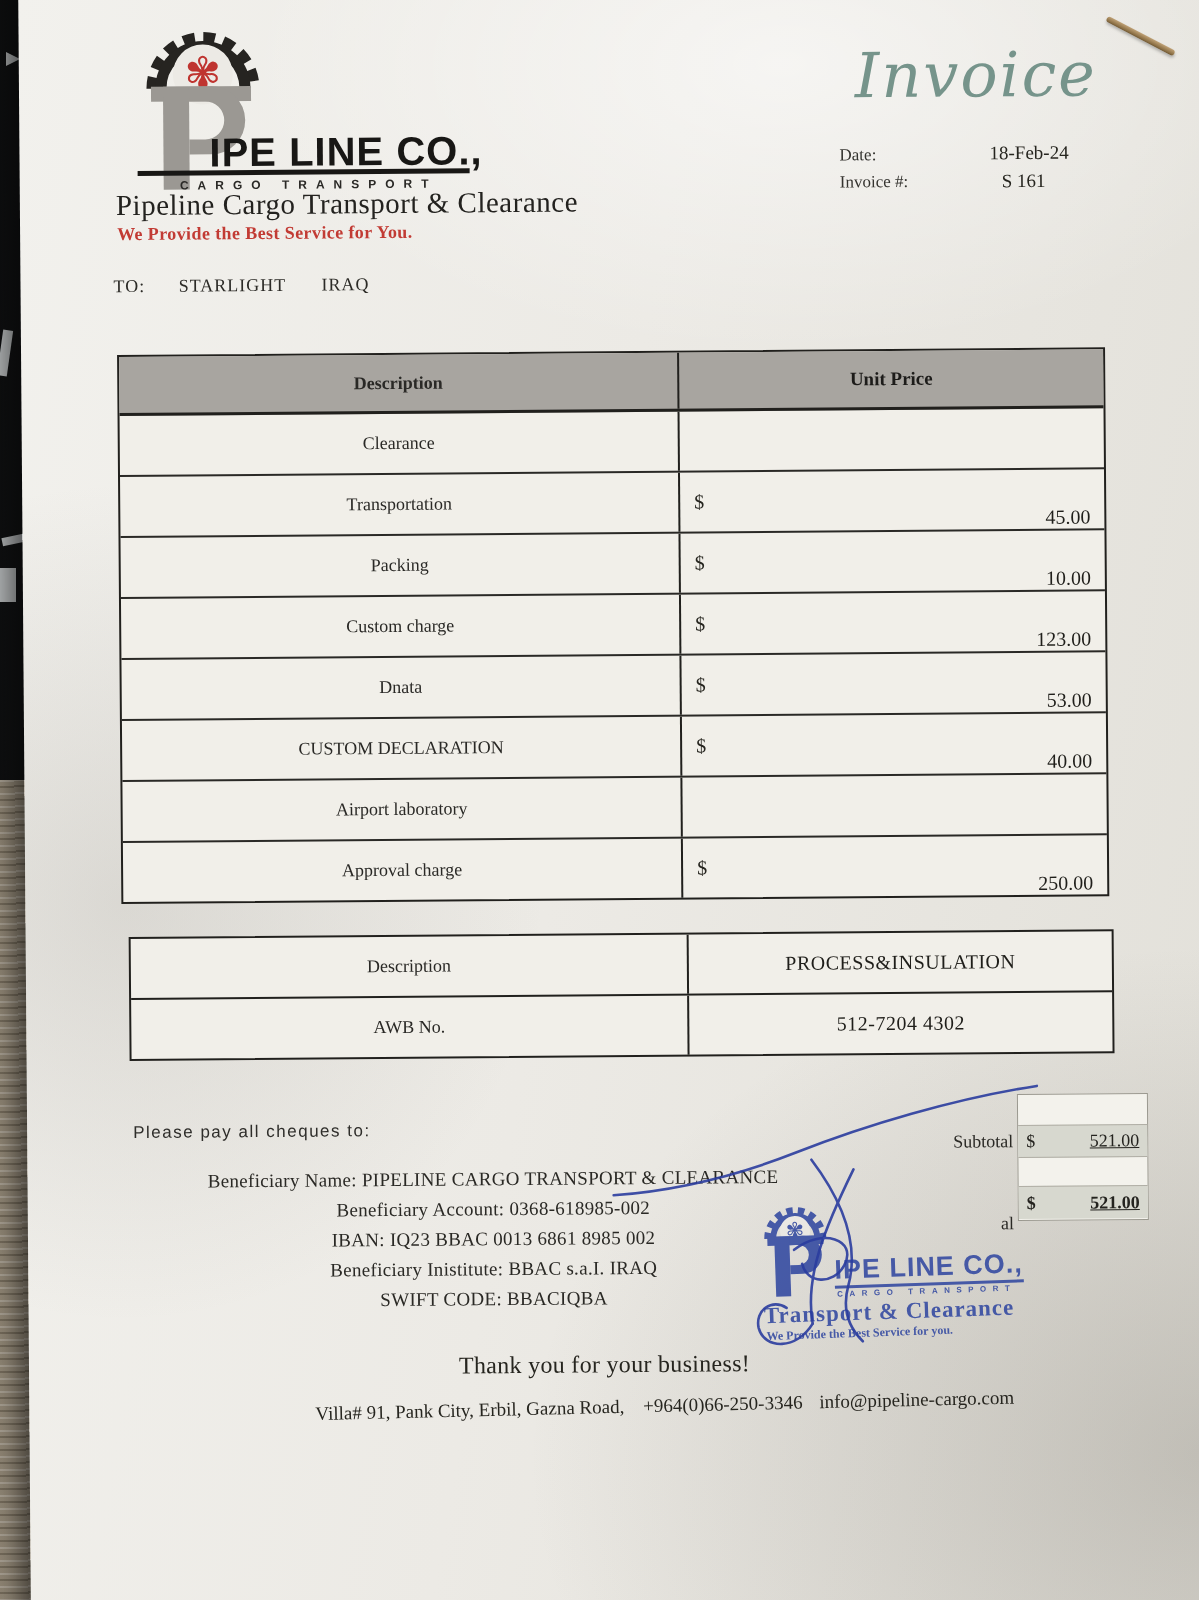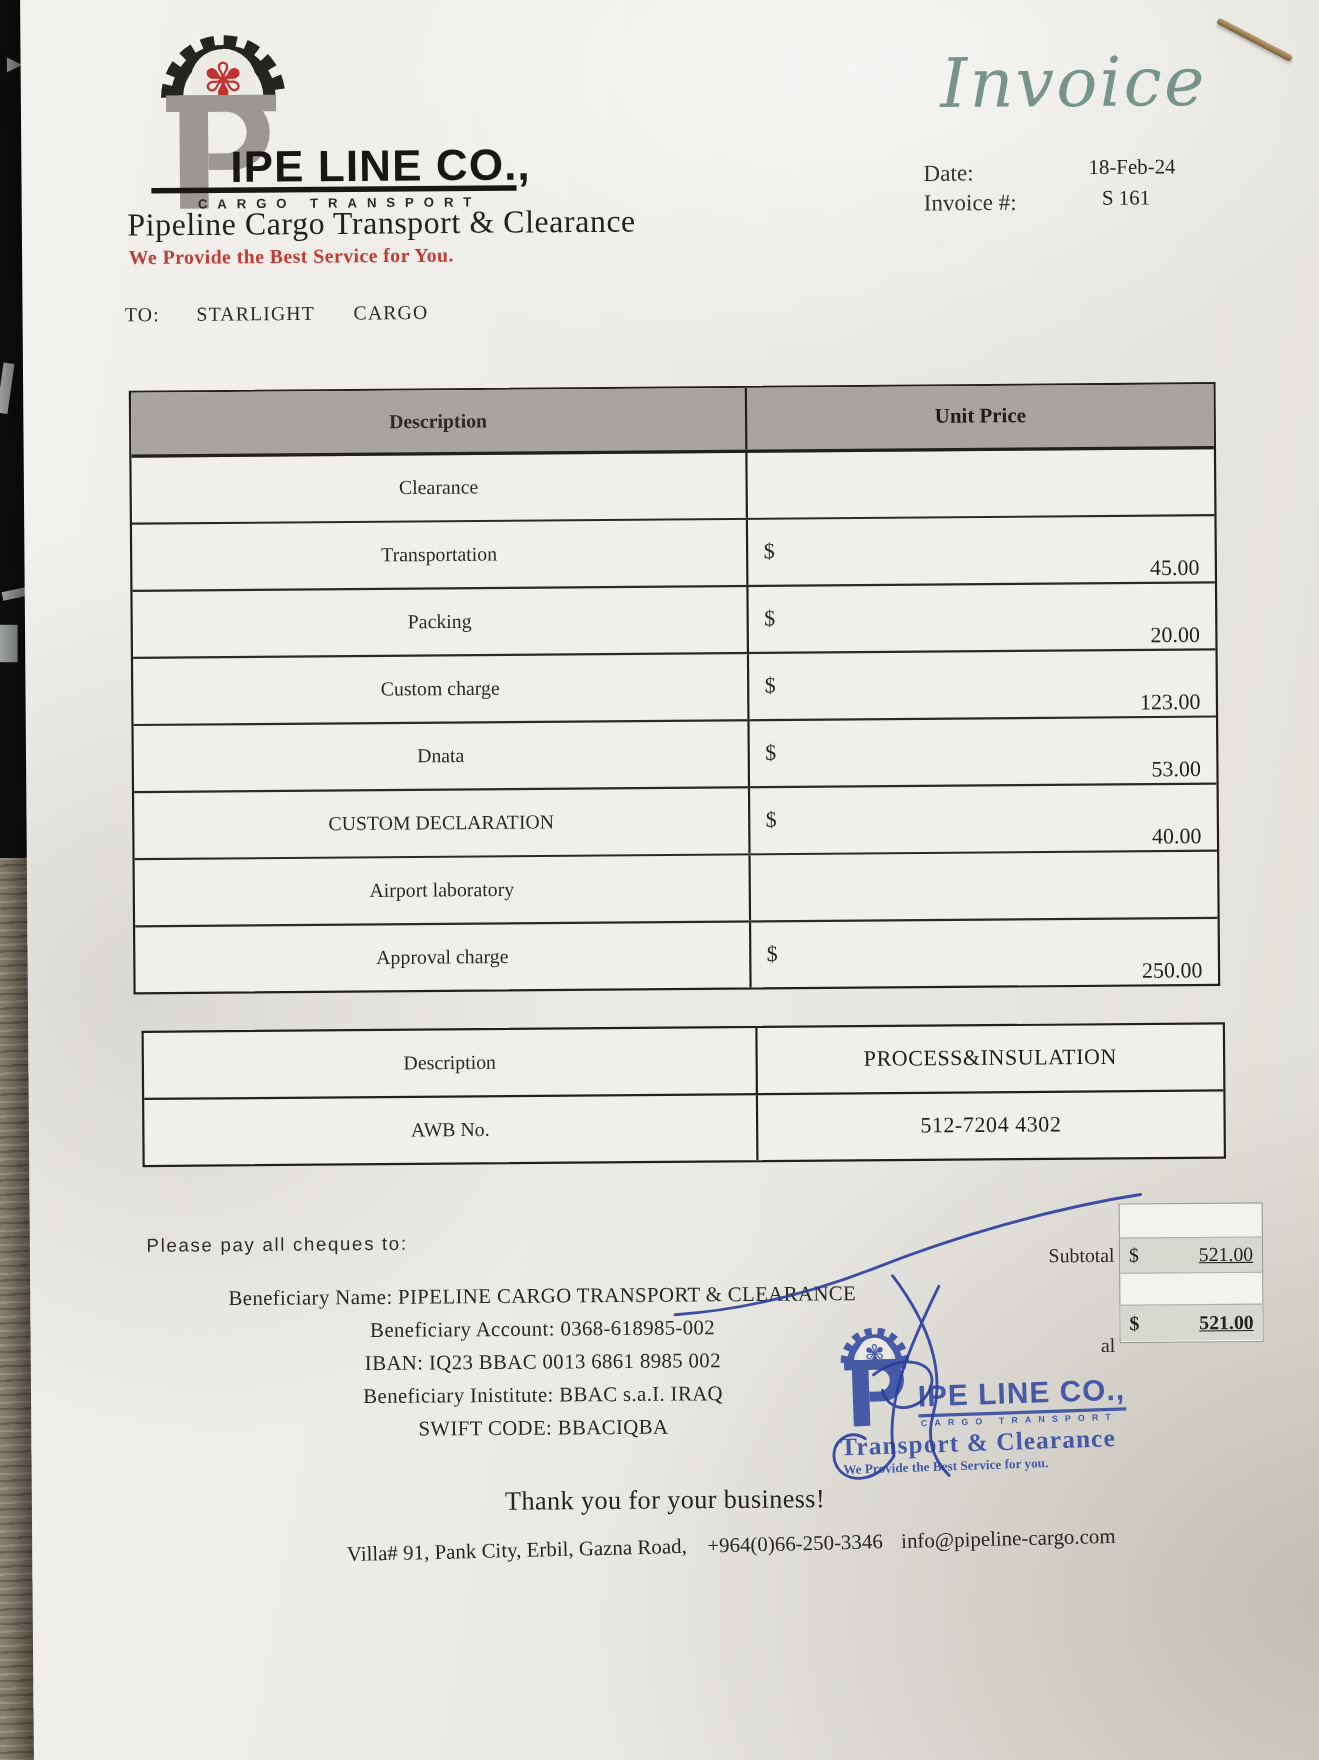--- a/index.html
+++ b/index.html
@@ -64,21 +64,21 @@
   }
   .tagline{
     position:absolute;left:119px;top:221px;font-size:18px;font-weight:bold;
     color:#c23b34;letter-spacing:.4px;white-space:nowrap;
   }
   .invoice-title{
     position:absolute;left:858px;top:42px;
     font-family:"DejaVu Serif", serif;font-style:italic;font-size:62px;
     color:#76948b;letter-spacing:2px;
   }
-  .meta-label{position:absolute;font-size:21px;color:#34332f;}
+  .meta-label{position:absolute;font-size:17px;color:#34332f;}
   .meta-value{position:absolute;font-size:19px;color:#26251f;white-space:nowrap;text-align:right;}
   .lab-date{left:842px;top:148px;} .val-date{left:992px;top:146px;}
   .lab-inv{left:842px;top:175px;text-align:right;}  .val-inv{left:992px;top:174px;margin-left:12px;}
 
   .to-line{position:absolute;left:115px;top:273px;font-size:18px;color:#2c2b27;letter-spacing:1px;}
   .to-line .to-name{margin-left:28px;}
   .to-line .to-name2{margin-left:30px;}
 
   
   .t1{
@@ -203,21 +203,21 @@
 
       <div class="invoice-title">Invoice</div>
       <div class="meta-label lab-date">Date:</div>
       <div class="meta-value val-date">18-Feb-24</div>
       <div class="meta-label lab-inv">Invoice #:</div>
       <div class="meta-value val-inv">S 161</div>
 
       <div class="to-line">
         <span>TO:</span>
         <span class="to-name">STARLIGHT</span>
-        <span class="to-name2">CARGO</span>
+        <span class="to-name2">IRAQ</span>
       </div>
 
       <div class="t1">
         <div class="hrow">
           <div class="hcell c1">Description</div>
           <div class="hcell c2" style="justify-content:center;">Unit Price</div>
         </div>
         <div class="row">
           <div class="c1">Clearance</div>
           <div class="c2">
@@ -229,21 +229,21 @@
           <div class="c1">Transportation</div>
           <div class="c2">
               <span class="cur">$</span>
               <span class="amt">45.00</span>
             </div>
         </div>
         <div class="row">
           <div class="c1">Packing</div>
           <div class="c2">
               <span class="cur">$</span>
-              <span class="amt">20.00</span>
+              <span class="amt">10.00</span>
             </div>
         </div>
         <div class="row">
           <div class="c1">Custom charge</div>
           <div class="c2">
               <span class="cur">$</span>
               <span class="amt">123.00</span>
             </div>
         </div>
         <div class="row">

